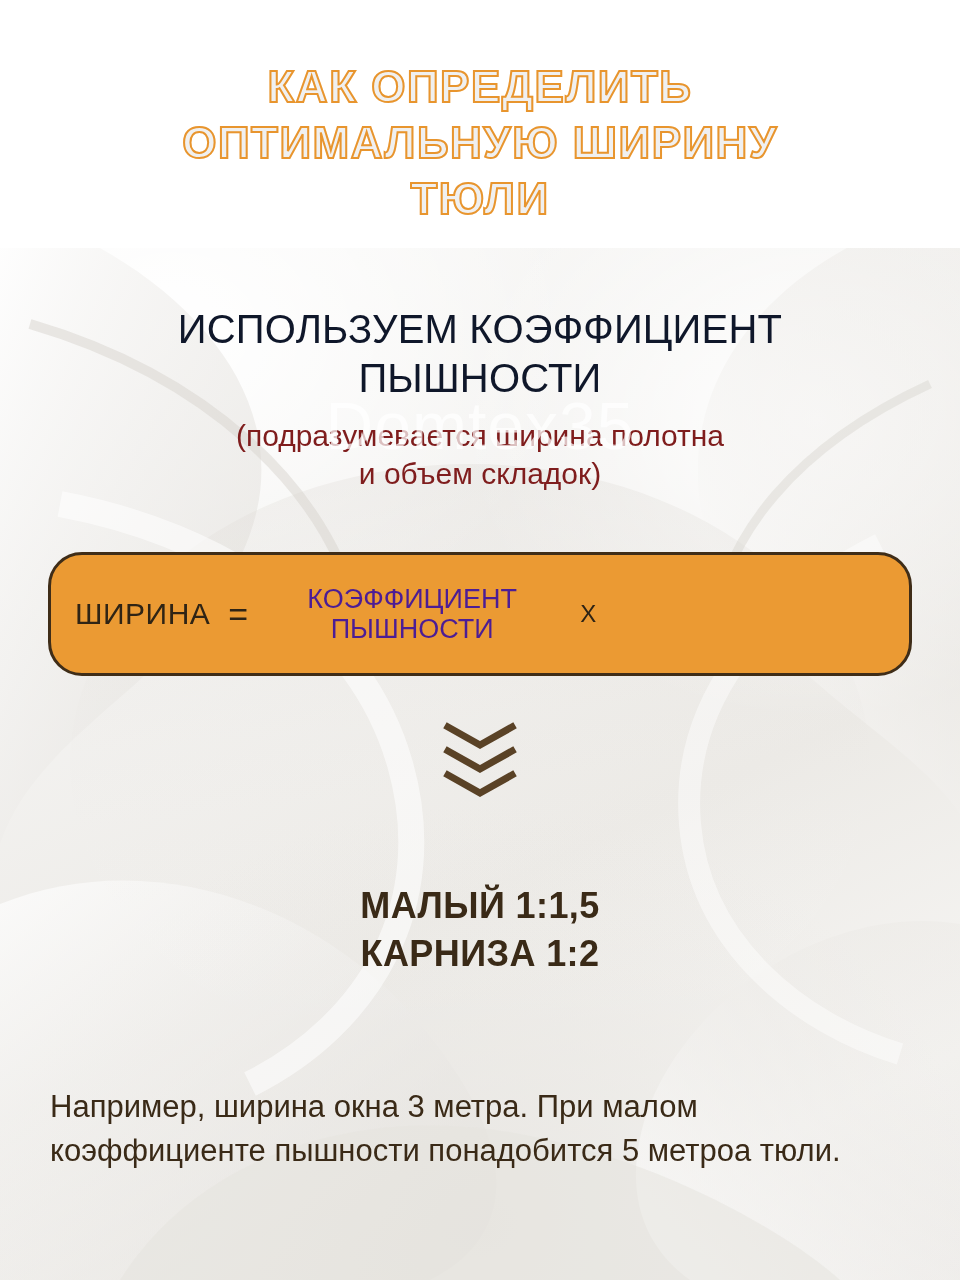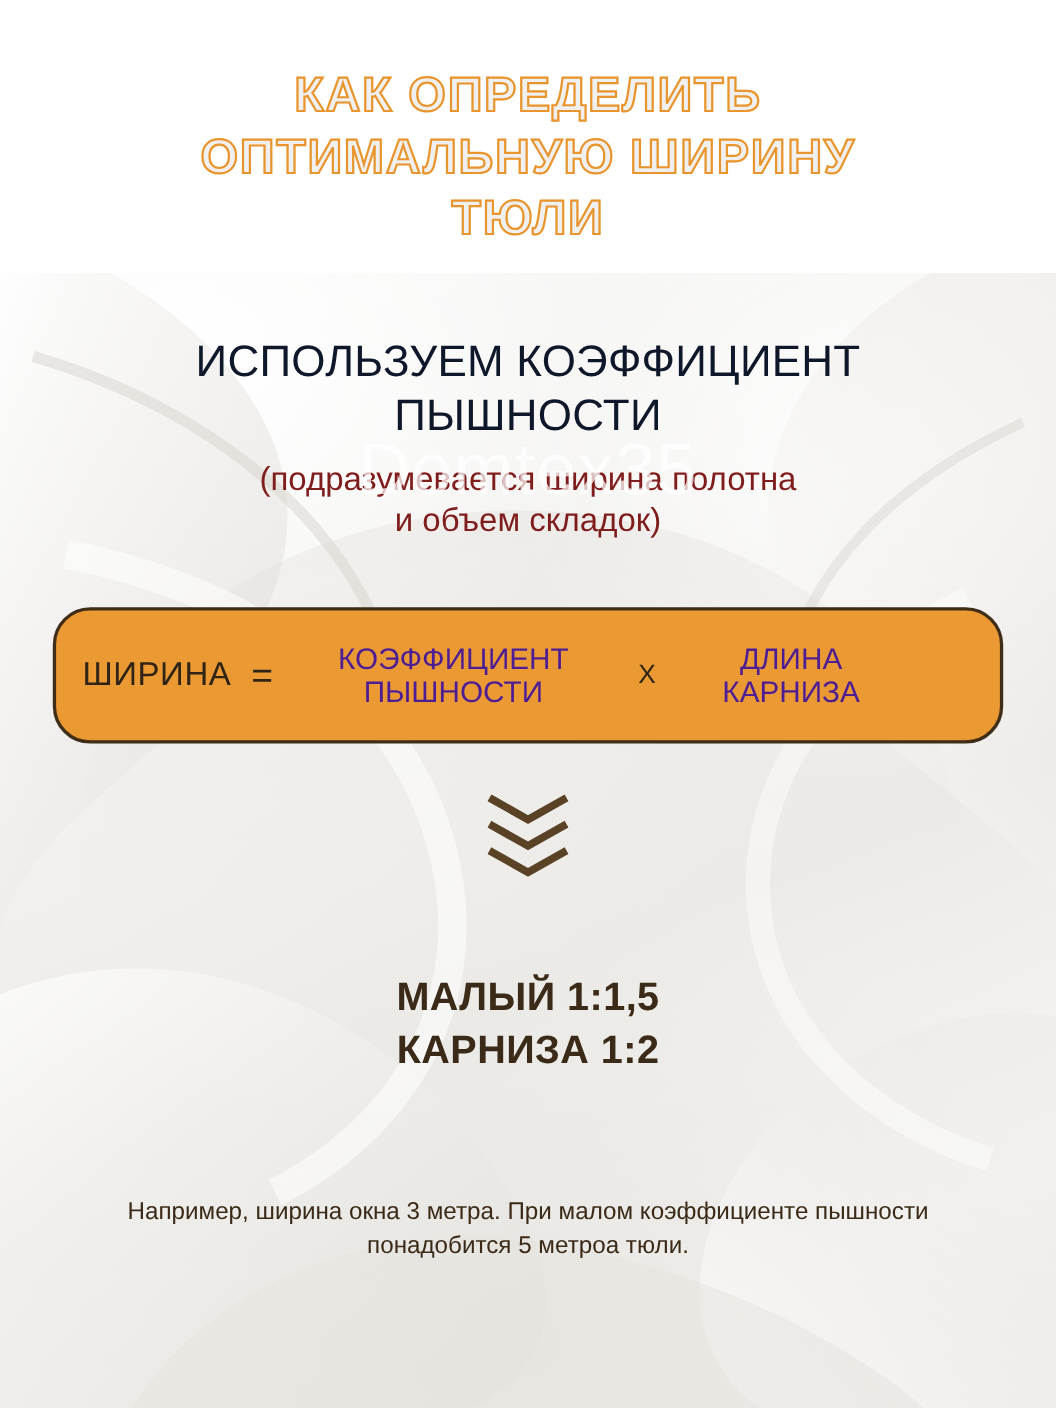--- a/index.html
+++ b/index.html
@@ -191,22 +191,21 @@
     line-height: 1.33;
     letter-spacing: 0.4px;
   }
 
   
   .example {
     position: absolute;
     top: 881px;
     left: 50px;
     width: 860px;
-    text-align: center;
-    font-size: 22px;
+    font-size: 31px;
     line-height: 1.42;
     color: #3a2a17;
   }
 </style>
 </head>
 <body>
 
 <div class="header-band">
   <div class="header-title">КАК ОПРЕДЕЛИТЬ
 ОПТИМАЛЬНУЮ ШИРИНУ
@@ -249,22 +248,20 @@
 ПЫШНОСТИ</div>
   <div class="lead-sub">(подразумевается ширина полотна
 и объем складок)</div>
 
   <div class="formula-box">
     <span class="f-width">ШИРИНА</span>
     <span class="f-eq">=</span>
     <span class="f-term coef">КОЭФФИЦИЕНТ
 ПЫШНОСТИ</span>
     <span class="f-mult">X</span>
-    <span class="f-term rod">ДЛИНА
-КАРНИЗА</span>
   </div>
 
   <div class="chevrons">
     <svg class="chev" viewBox="0 0 74 30">
       <path d="M5,5 L37,23 L69,5" fill="none" stroke="#5a4226" stroke-width="7" stroke-linecap="square"></path>
     </svg>
     <svg class="chev" viewBox="0 0 74 30">
       <path d="M5,5 L37,23 L69,5" fill="none" stroke="#5a4226" stroke-width="7" stroke-linecap="square"></path>
     </svg>
     <svg class="chev" viewBox="0 0 74 30">

